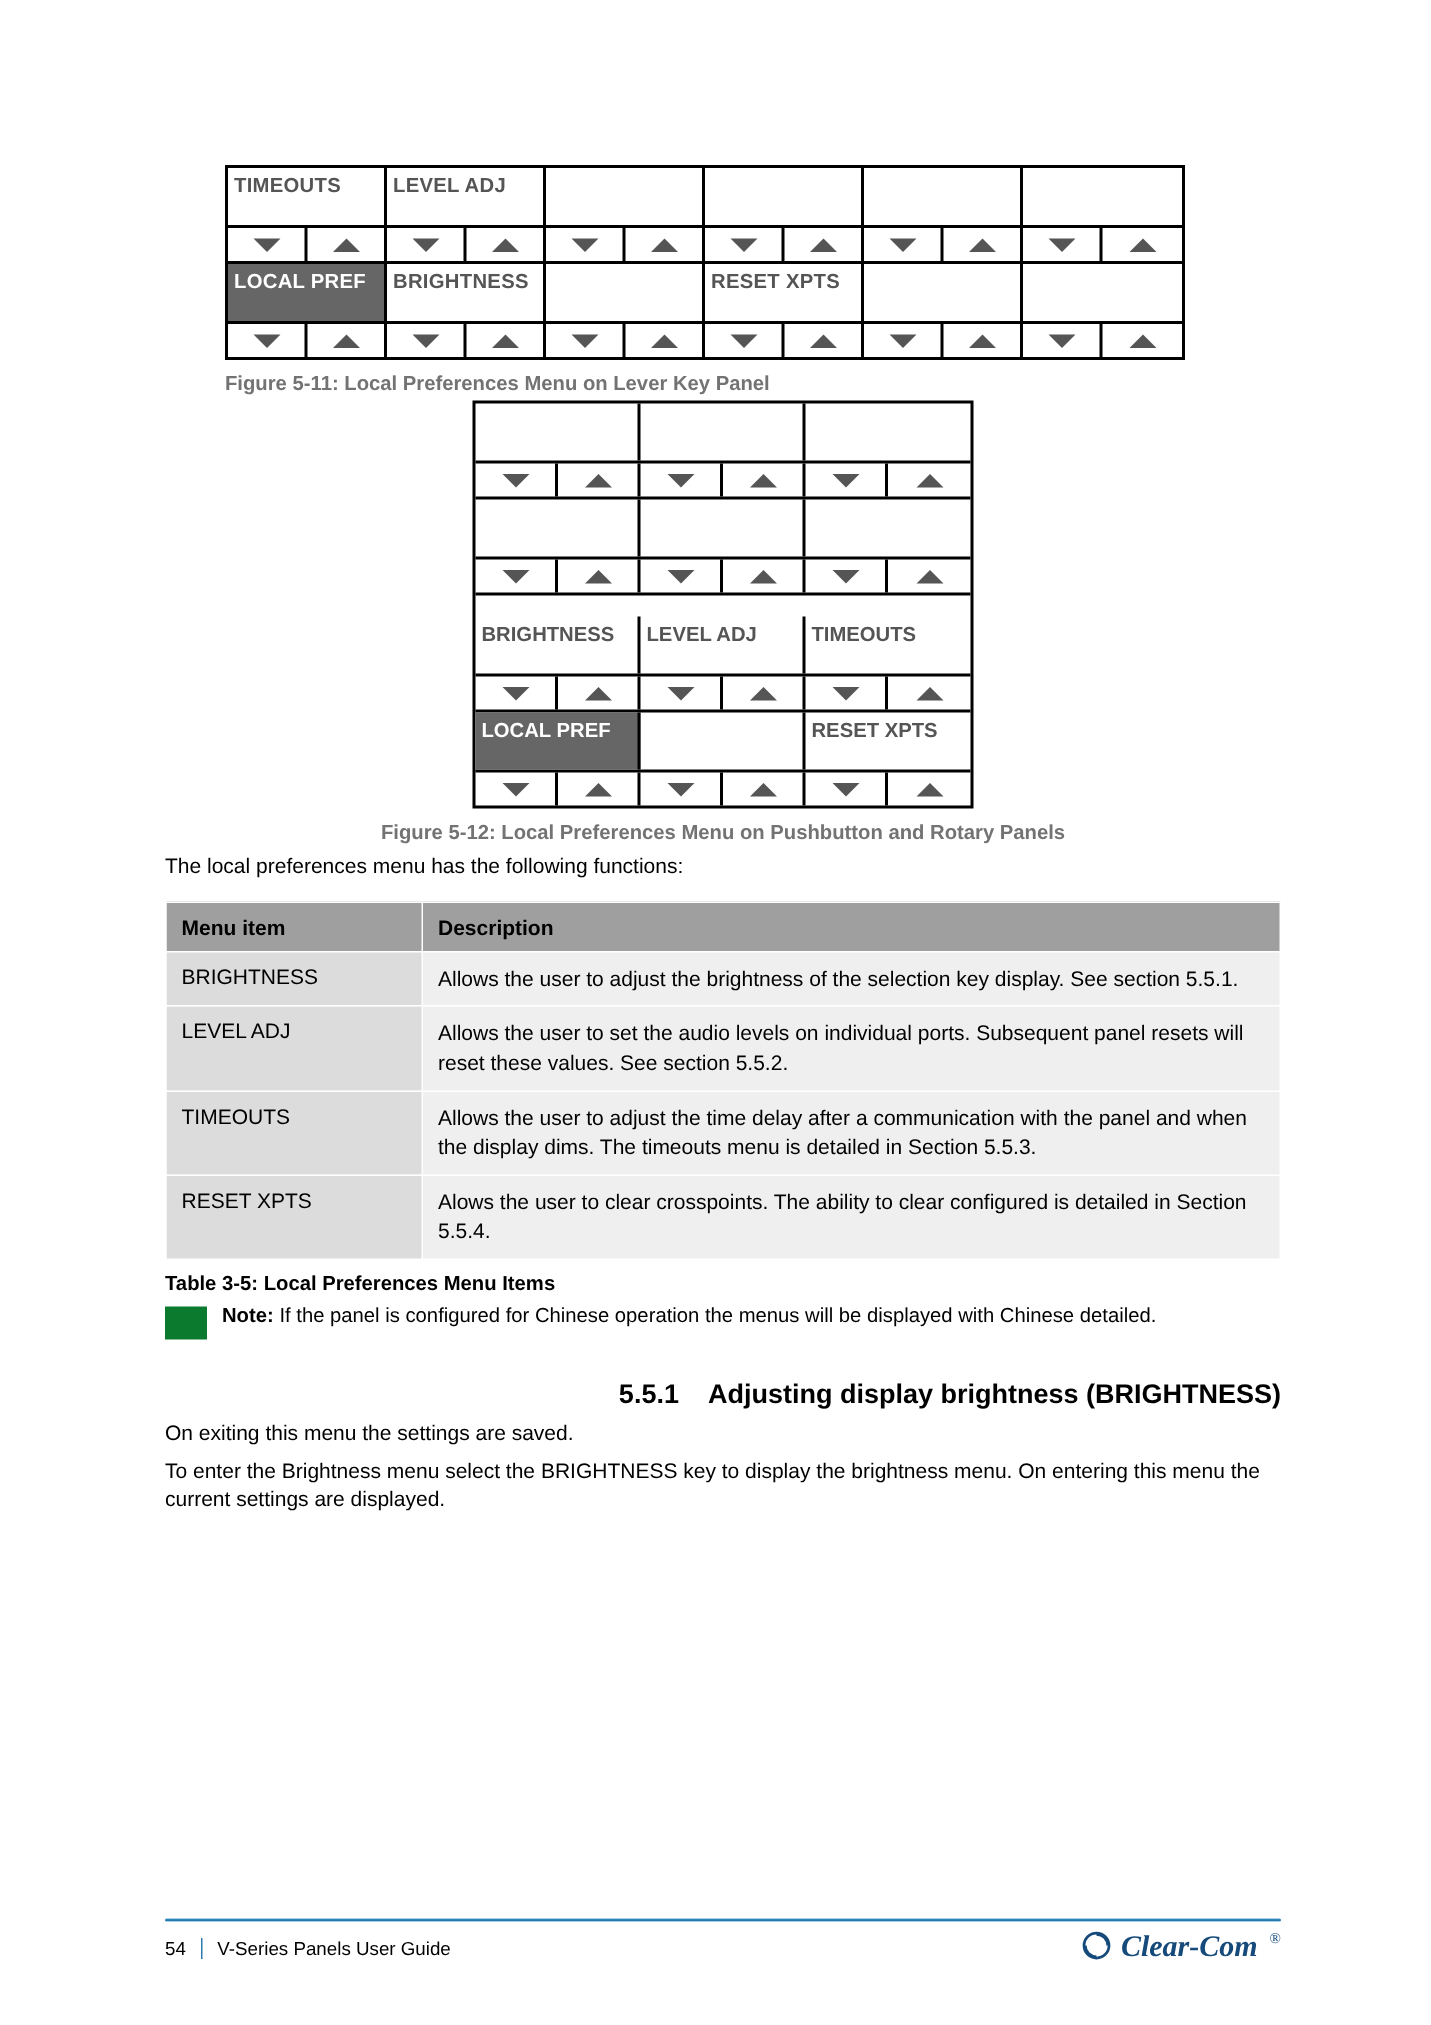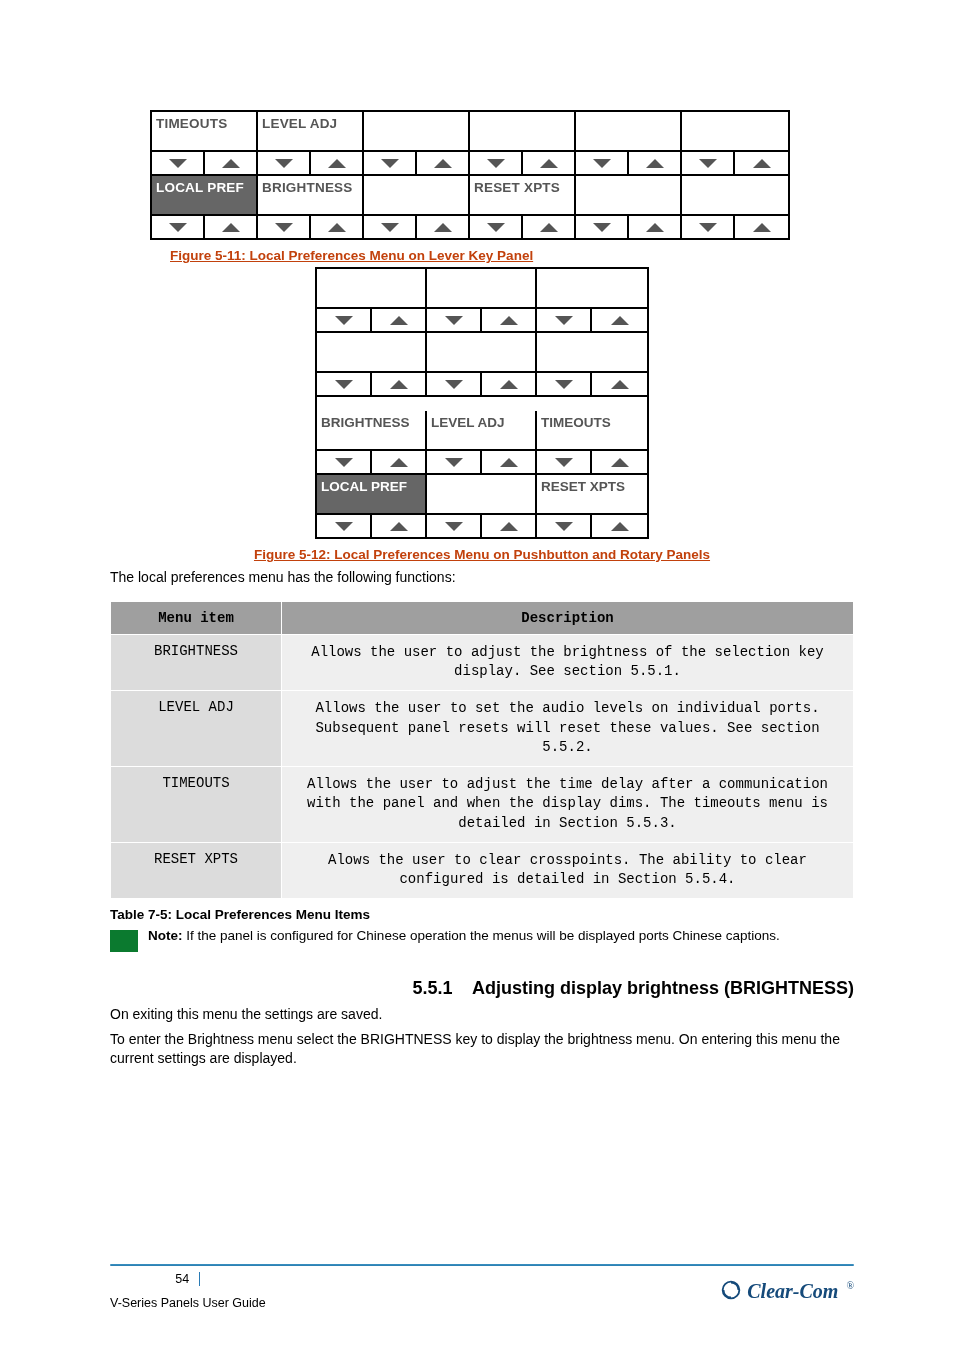--- a/index.html
+++ b/index.html
@@ -75,23 +75,22 @@
     border-left: 9px solid transparent;
     border-right: 9px solid transparent;
   }
   .arw.down { border-top: 9px solid #555; }
   .arw.up   { border-bottom: 9px solid #555; }
 
   
   .caption {
     font-size: 13.5px;
     font-weight: bold;
-    margin: 8px 0 4px 60px;
-    color: #c2410c;
-    text-decoration: underline;
+    margin: 8px 0 4px 40px;
+    color: #737373;
   }
 
   
   .fig2wrap { display:flex; justify-content:center; margin-top:4px;}
   .fig2 {
     border: 2px solid #000;
     width: 330px; 
   }
   .fig2-label-row { display:flex; }
   .fig2-label-cell {
@@ -119,23 +118,22 @@
   
   .menutable {
     margin: 14px 0 0 0;
     width: 100%;
     border-collapse: collapse;
     font-size: 14px;
   }
   .menutable th, .menutable td {
     border: 1px solid #fff;
     padding: 8px 10px;
-    text-align: center;
+    text-align: left;
     vertical-align: top;
-    font-family: Liberation Mono, monospace;
   }
   .menutable th {
     background: #9f9f9f;
     font-weight: bold;
   }
   .menutable td.menucell {
     background: #dcdcdc;
     width: 150px;
   }
   .menutable td.desccell {
@@ -160,21 +158,21 @@
     position: absolute;
     left: 110px; right: 100px; bottom: 40px;
   }
   .footer-line {
     height: 2px;
     background: linear-gradient(to bottom,#4aa3d0,#1e6ea3 60%,#4aa3d0);
     border-radius: 1px;
     margin-bottom: 6px;
   }
   .footer-row { display:flex; align-items:center; justify-content:space-between; font-size:12.5px; color:#000;}
-  .footer-left { display:flex; align-items:center; gap:10px;flex-direction:column;}
+  .footer-left { display:flex; align-items:center; gap:10px;}
   .footer-page {
     padding-right: 10px;
     border-right: 1.5px solid #2a7bb5;
     color:#000;
   }
   .footer-title { color:#000; }
   .brand {
     display:flex; gap:6px;
     font-family: "Times New Roman", serif;
     font-style: italic; font-weight: bold;
@@ -461,27 +459,27 @@
         <tr>
           <td class="menucell">TIMEOUTS</td>
           <td class="desccell">Allows the user to adjust the time delay after a communication with the panel and when the display dims. The timeouts menu is detailed in Section 5.5.3.</td>
         </tr>
         <tr>
           <td class="menucell">RESET XPTS</td>
           <td class="desccell">Alows the user to clear crosspoints. The ability to clear configured is detailed in Section 5.5.4.</td>
         </tr>
       </tbody>
   </table>
-  <div class="tablecaption">Table 7-5: Local Preferences Menu Items</div>
+  <div class="tablecaption">Table 3-5: Local Preferences Menu Items</div>
 
   <div class="notebox">
     <div class="notesq"></div>
     <div class="notetxt">
       <span>Note:</span>
-      <span class="body">If the panel is configured for Chinese operation the menus will be displayed ports Chinese captions.</span>
+      <span class="body">If the panel is configured for Chinese operation the menus will be displayed with Chinese detailed.</span>
     </div>
   </div>
 
   <div class="h2">
     <span>5.5.1</span>
     &nbsp;&nbsp;
     <span>Adjusting display brightness (BRIGHTNESS)</span>
   </div>
   <p class="bodytext">On exiting this menu the settings are saved.</p>
   <p class="bodytext">To enter the Brightness menu select the BRIGHTNESS key to display the brightness menu. On entering this menu the current settings are displayed.</p>

